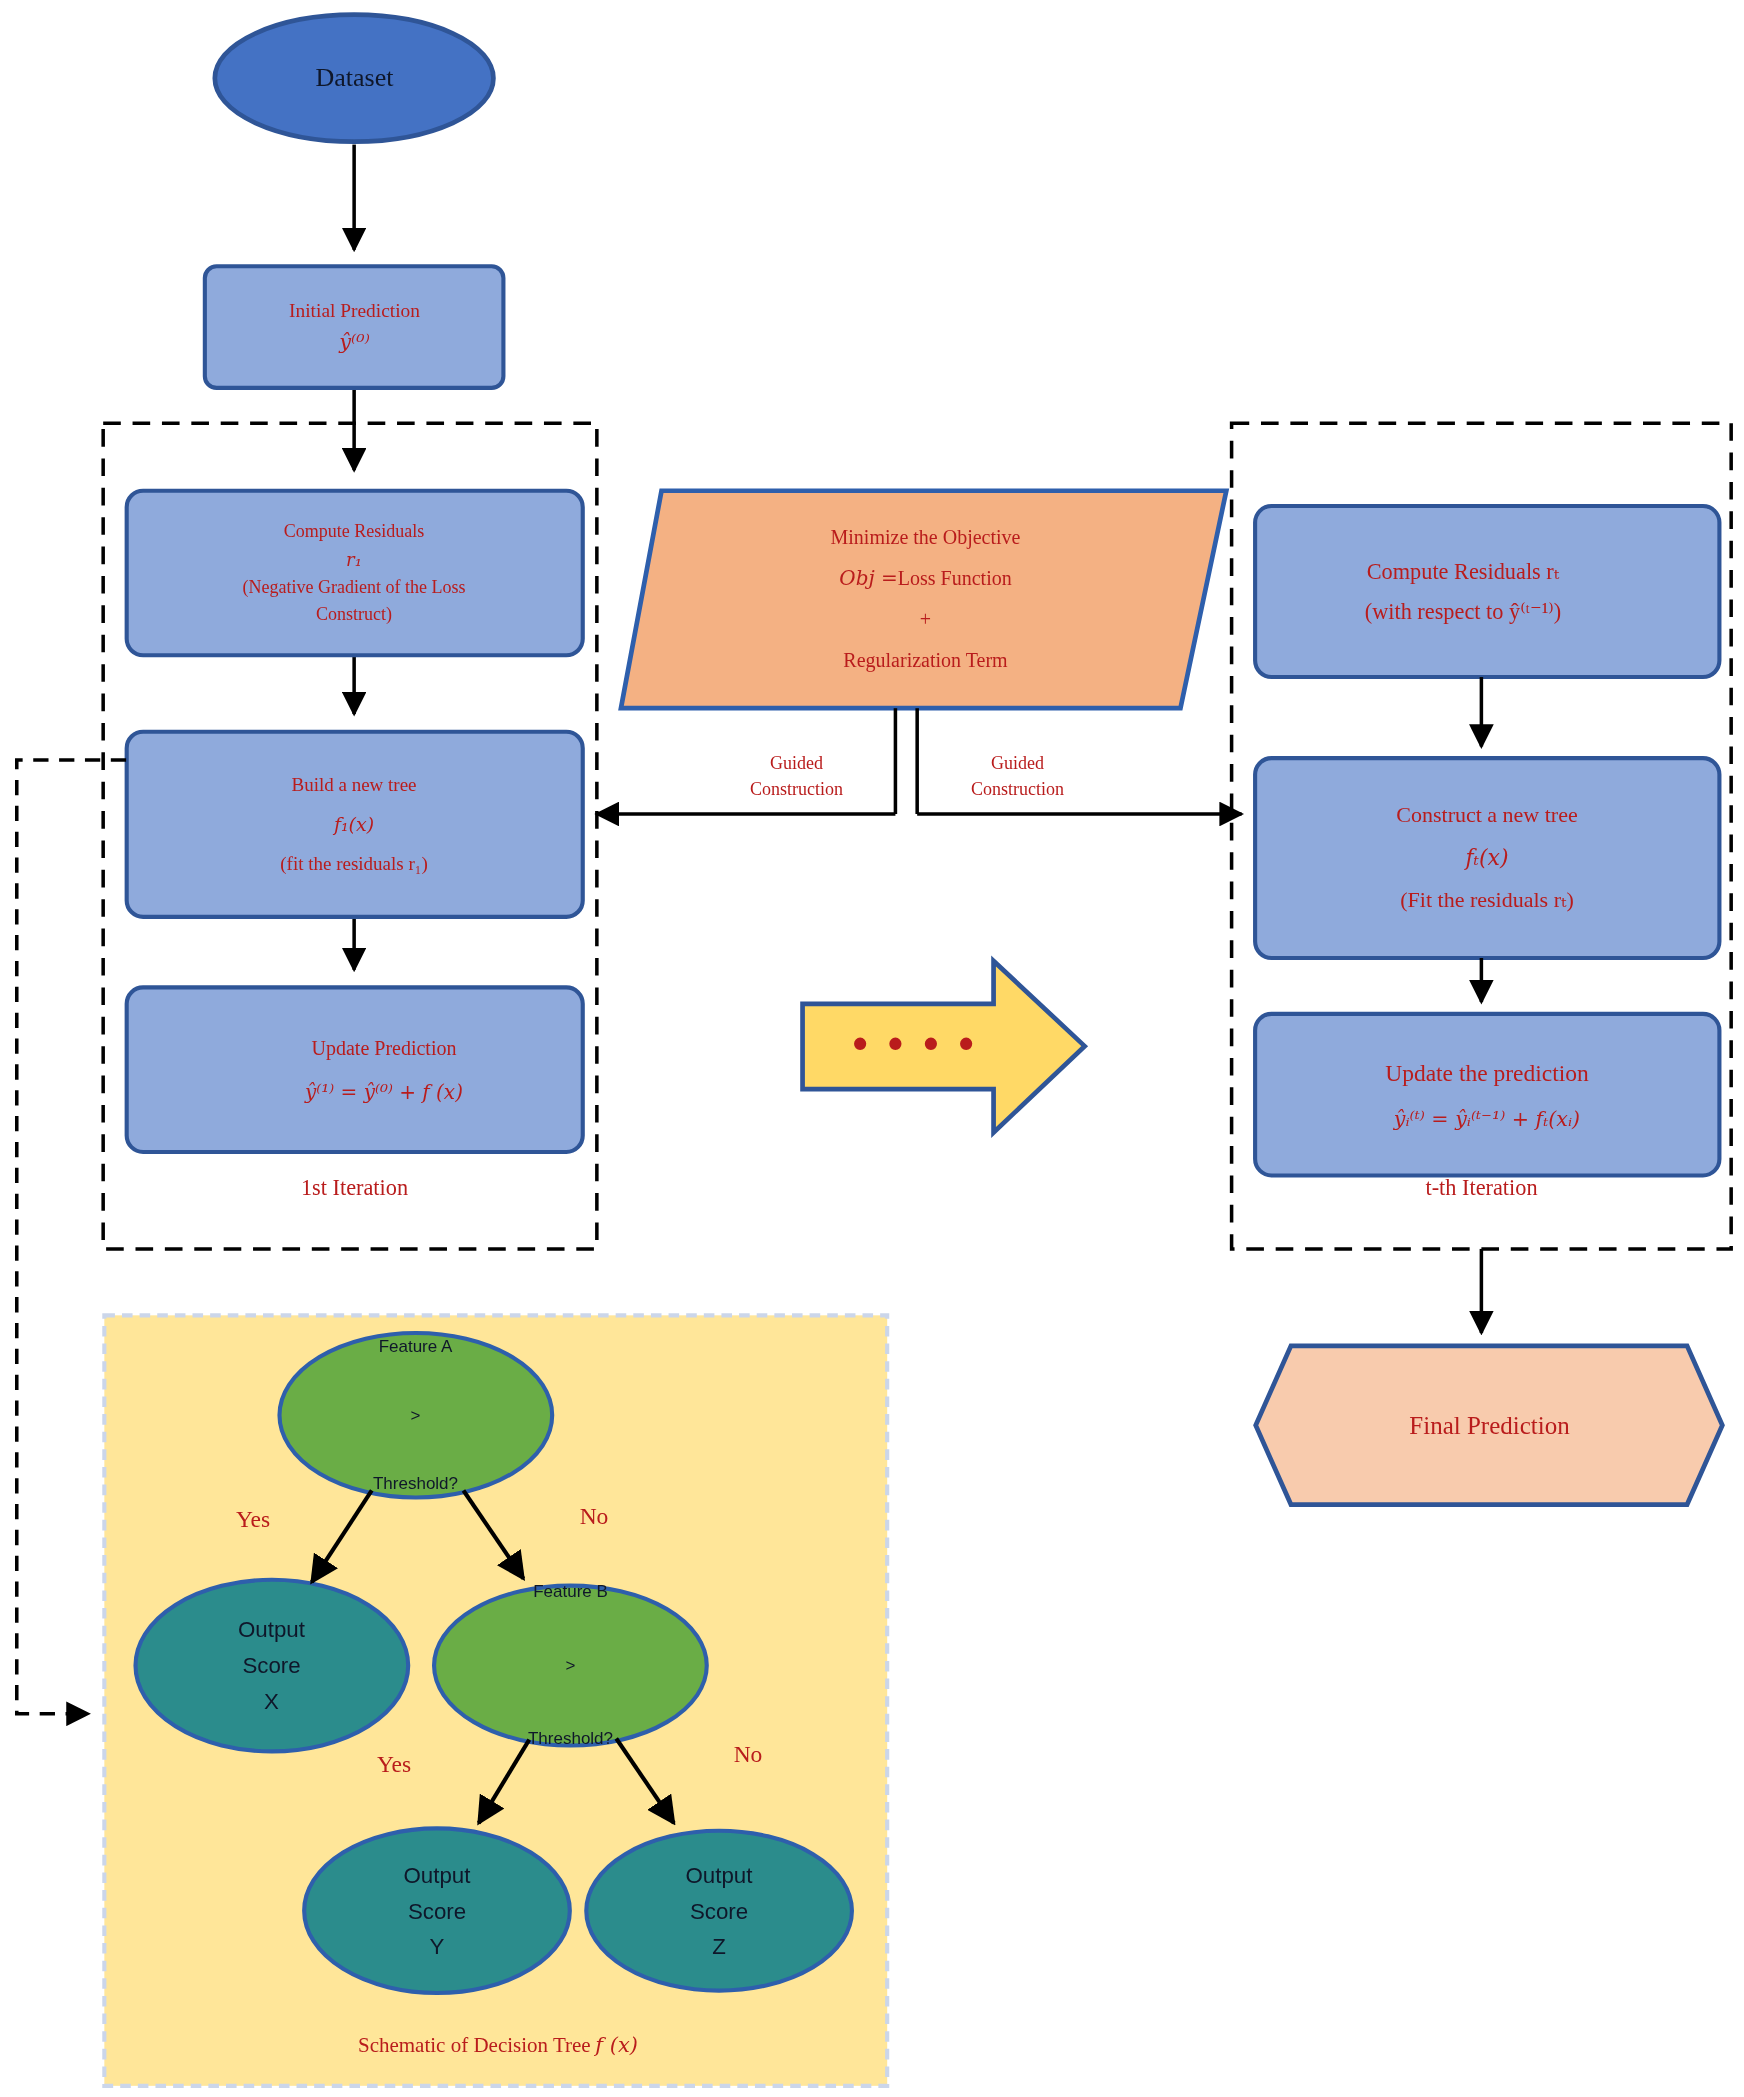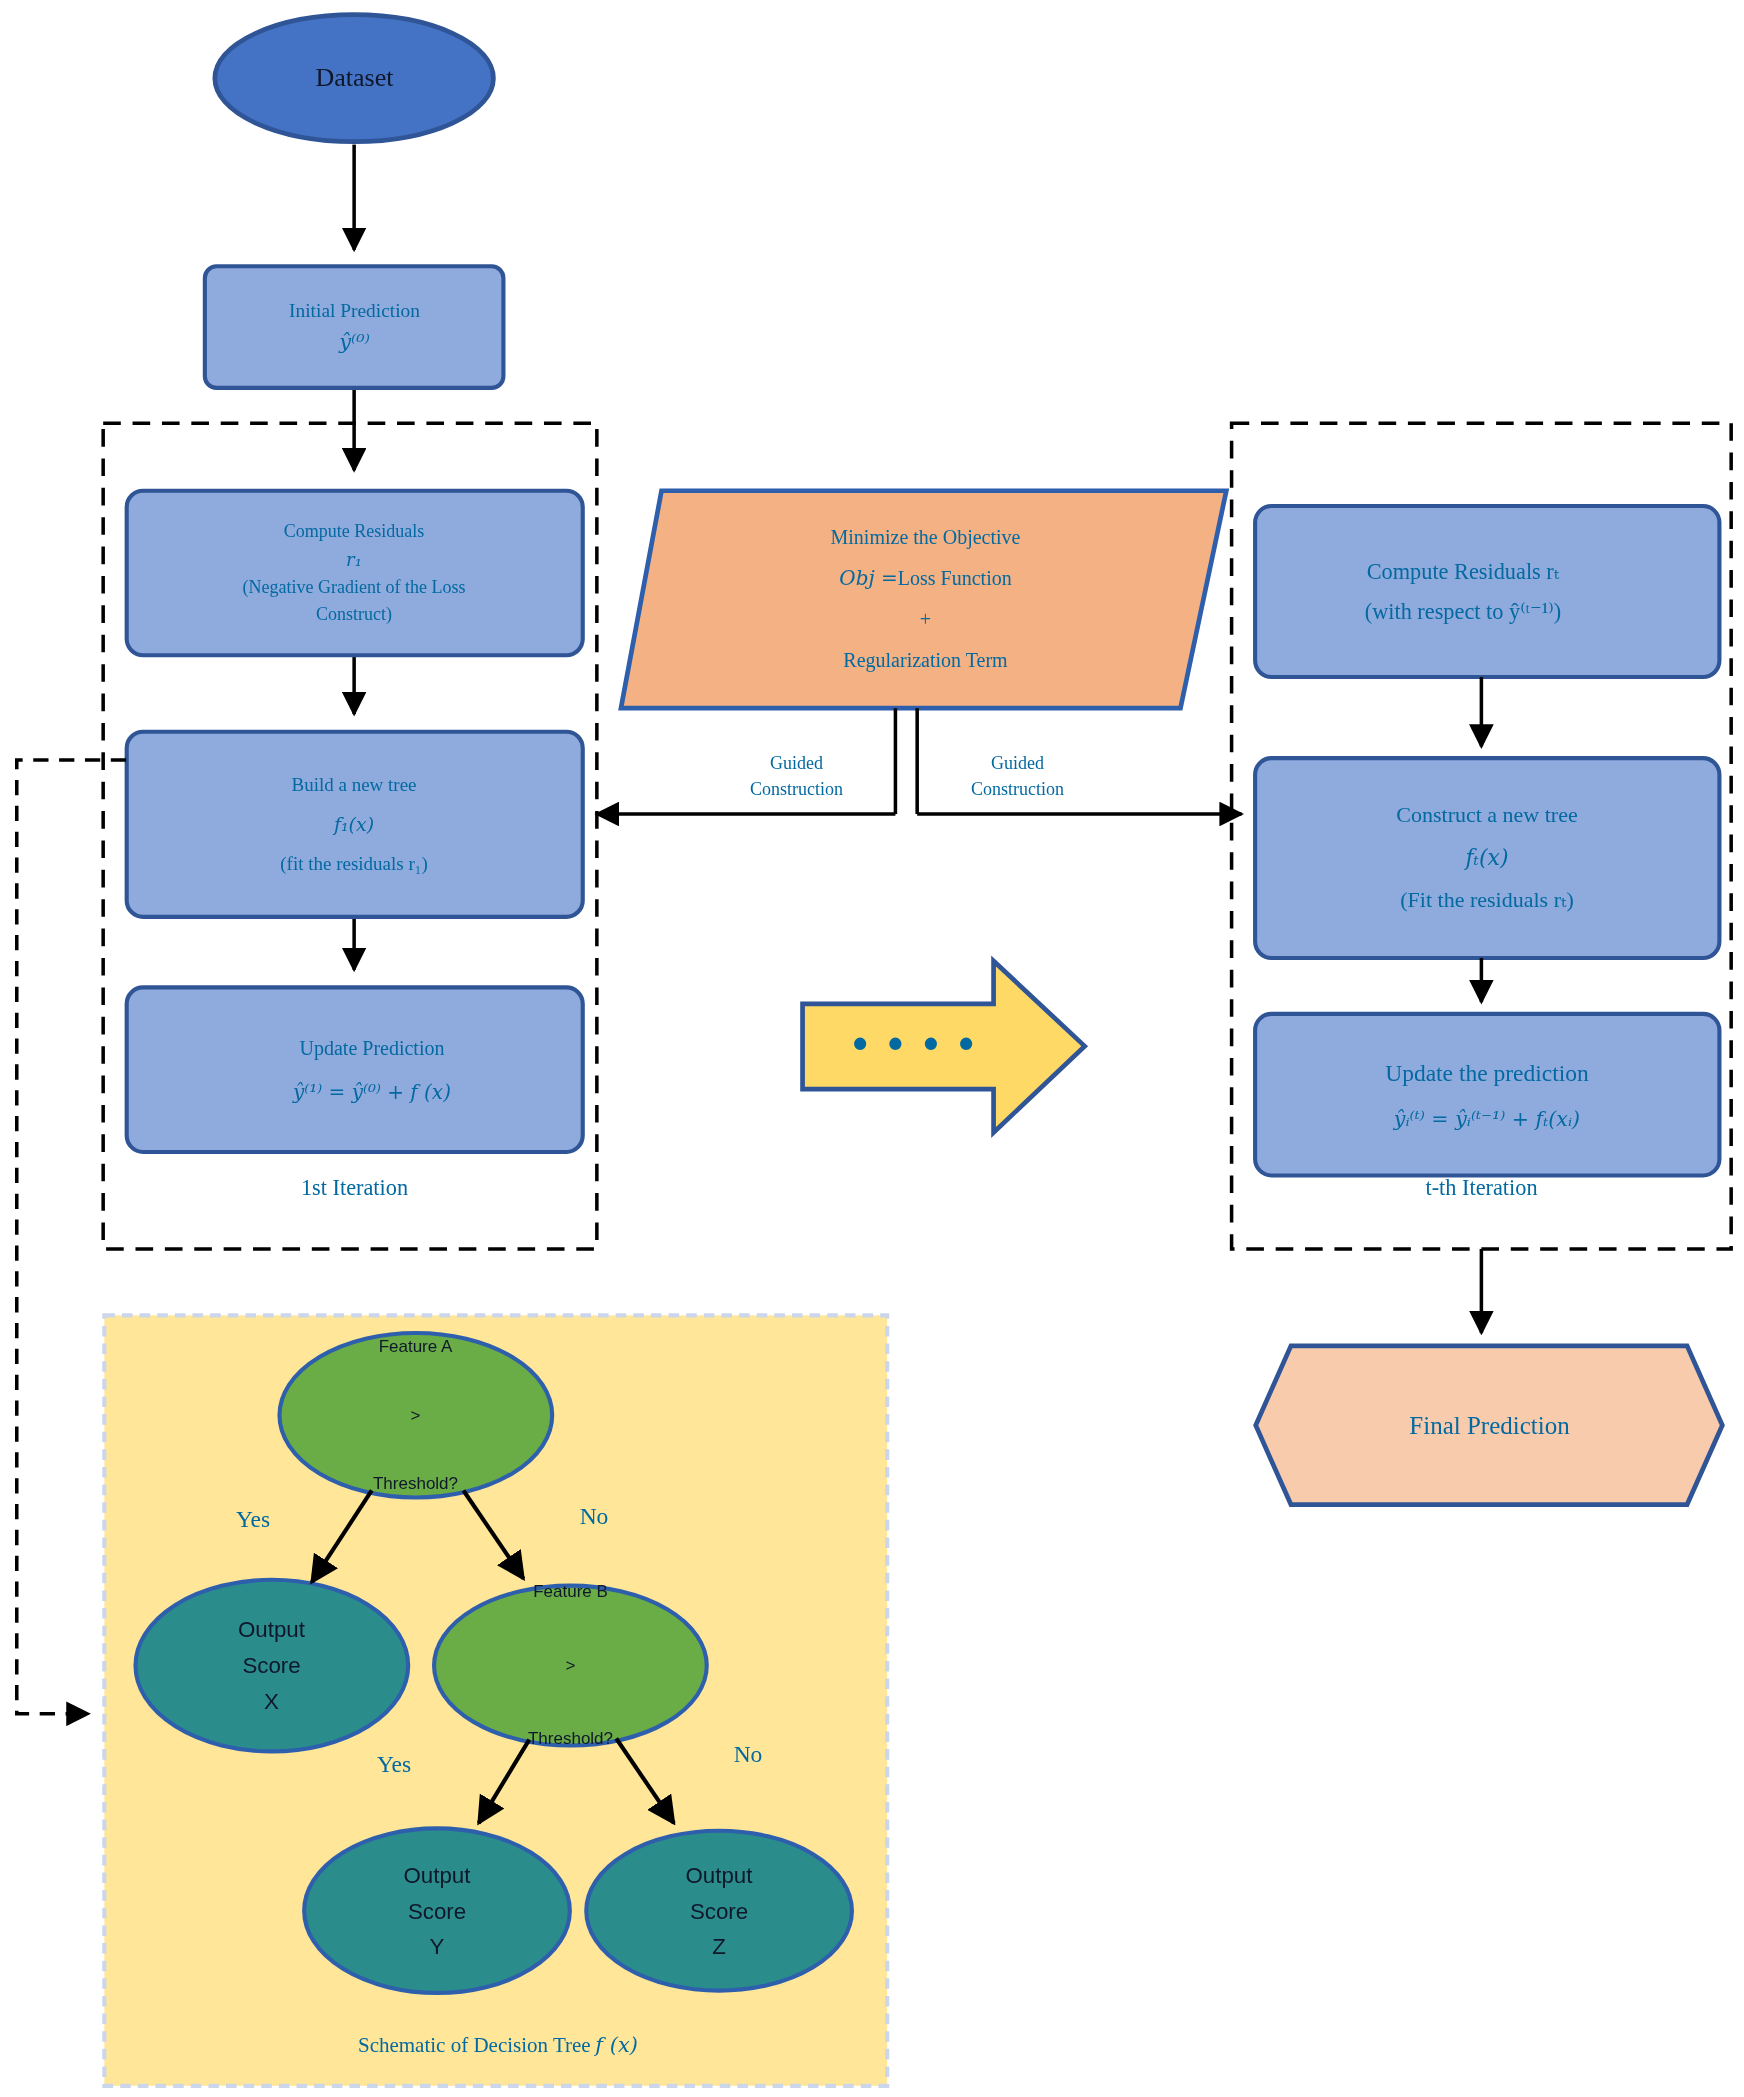--- a/index.html
+++ b/index.html
@@ -1,19 +1,19 @@
 <!DOCTYPE html>
 <html style="font-size:9.4px"><head>
 <meta charset="utf-8">
 <style>
   html,body{margin:0;padding:0;background:#ffffff;}
   #canvas{position:relative;width:1745px;height:2097px;background:#ffffff;overflow:hidden;}
   #shapes{position:absolute;left:0;top:0;width:100%;height:100%;}
   .txt{position:absolute;display:flex;flex-direction:column;align-items:center;justify-content:center;
-       text-align:center;color:#0369a1;pointer-events:none;}
+       text-align:center;color:#b91c1c;pointer-events:none;}
   .serif{font-family:"Liberation Serif","DejaVu Serif",serif;}
   .sans{font-family:"Liberation Sans","DejaVu Sans",sans-serif;}
   .math{font-style:italic;font-family:"DejaVu Serif","DejaVu Sans",serif;}
   .white{color:#0f172a;}
   .row{display:flex;flex-direction:row;align-items:baseline;justify-content:center;}
 </style>
 </head>
 <body>
 
 <div id="canvas">
@@ -83,21 +83,21 @@
     <div>(Negative Gradient of the Loss</div>
     <div>Construct)</div>
   </div>
 
   <div class="txt serif" style="left:126px;top:732px;width:456px;height:185px;font-size:19px;line-height:2.1;">
     <div>Build a new tree</div>
     <div class="math">f₁(x)</div>
     <div>(fit the residuals r₁)</div>
   </div>
 
-  <div class="txt serif" style="left:132px;top:988px;width:456px;height:165px;font-size:20px;row-gap:20px;padding-left:12px;">
+  <div class="txt serif" style="left:144px;top:988px;width:456px;height:165px;font-size:20px;row-gap:20px;padding-left:12px;">
     <div>Update Prediction</div>
     <div class="math">ŷ⁽¹⁾ = ŷ⁽⁰⁾ + f (x)</div>
   </div>
 
   <div class="txt serif" style="left:178px;top:1167px;width:353px;height:41px;font-size:22.3px;">1st Iteration</div>
 
   <div class="txt serif" style="left:661px;top:508px;width:529px;height:182px;font-size:20px;line-height:2.05;">
     <div>Minimize the Objective</div>
     <div class="row">
       <span class="math">Obj =</span>

